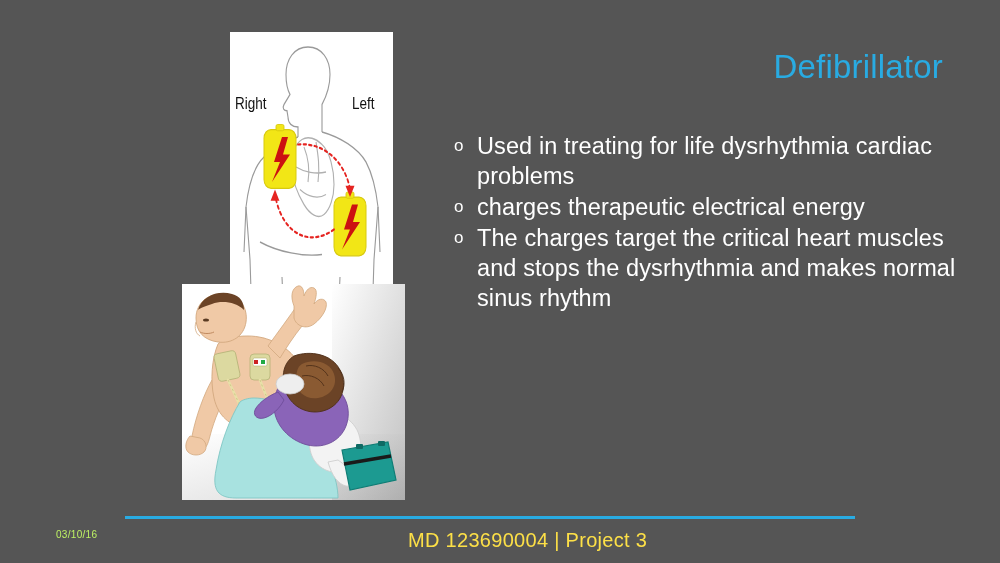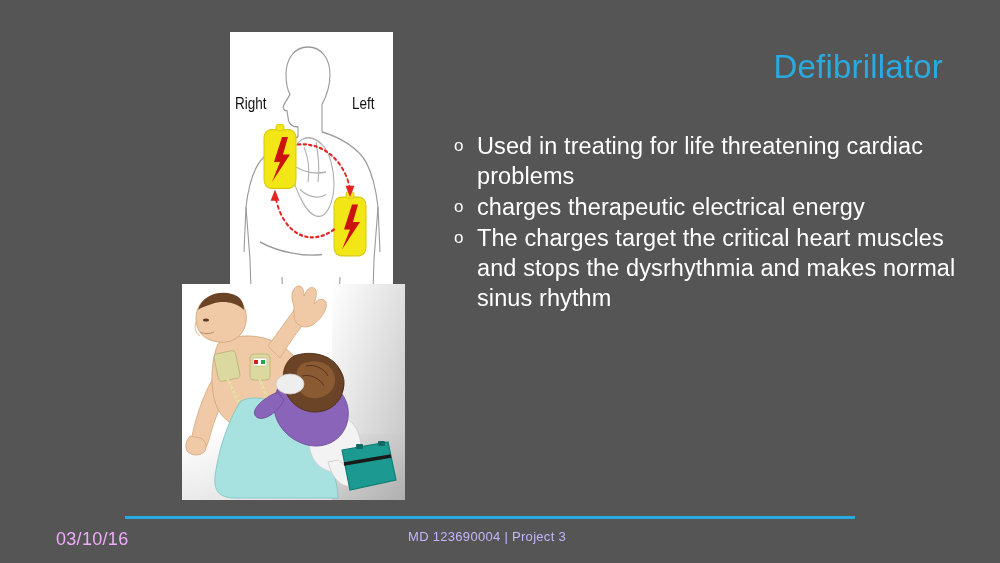--- a/index.html
+++ b/index.html
@@ -89,45 +89,45 @@
     left: 125px;
     top: 516px;
     width: 730px;
     height: 3px;
     background: #29abe2;
   }
   .footer-date {
     position: absolute;
     left: 56px;
     top: 529px;
-    font-size: 18px;
-    color: #f0abfc;
+    font-size: 10px;
+    color: #bef264;
     letter-spacing: 0.3px;
   }
   .footer-project {
     position: absolute;
     left: 408px;
     top: 529px;
-    font-size: 13px;
-    color: #c4b5fd;
+    font-size: 20px;
+    color: #fde047;
     letter-spacing: 0.3px;
   }
 </style>
 </head>
 <body>
 
 <div class="slide">
 
   <div class="title">Defibrillator</div>
 
   <div class="bullets">
 
     <div class="bullet-row">
       <span class="bullet-mark">o</span>
-      <span class="bullet-text">Used in treating for life threatening cardiac problems</span>
+      <span class="bullet-text">Used in treating for life dysrhythmia cardiac problems</span>
     </div>
 
     <div class="bullet-row">
       <span class="bullet-mark">o</span>
       <span class="bullet-text">charges therapeutic electrical energy</span>
     </div>
 
     <div class="bullet-row">
       <span class="bullet-mark">o</span>
       <span class="bullet-text">The charges target the critical heart muscles and stops the dysrhythmia and makes normal sinus rhythm</span>

